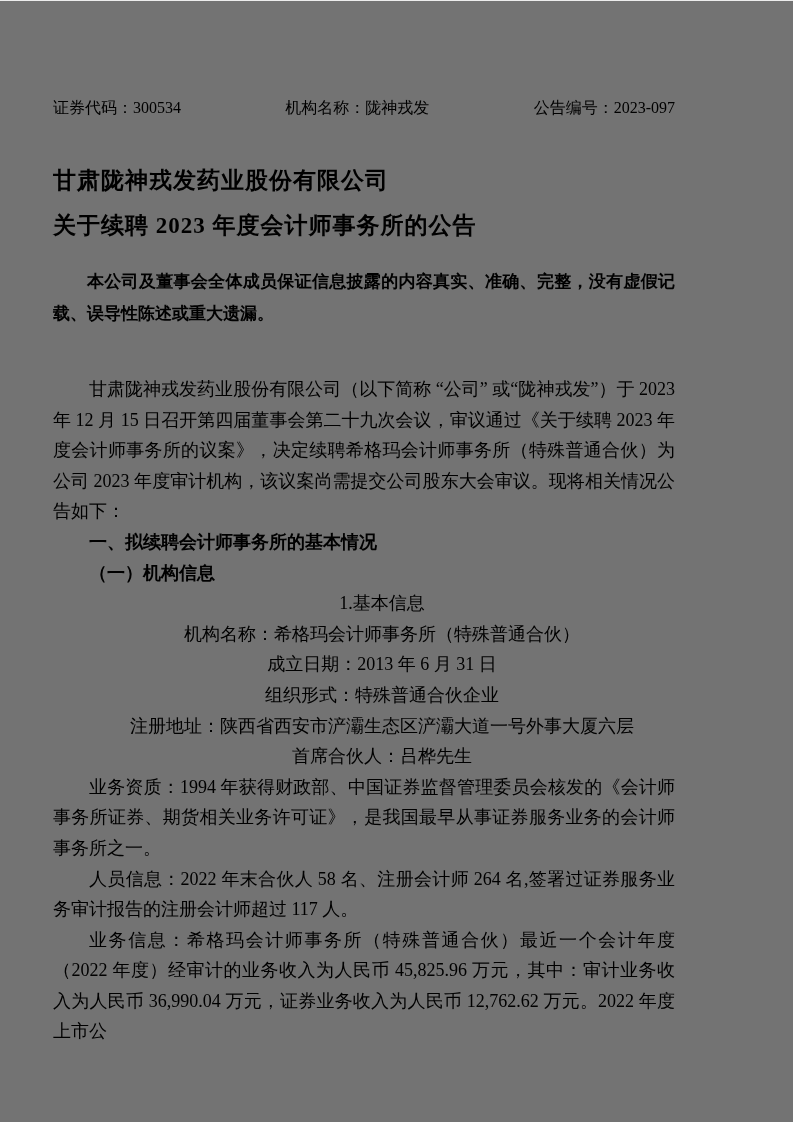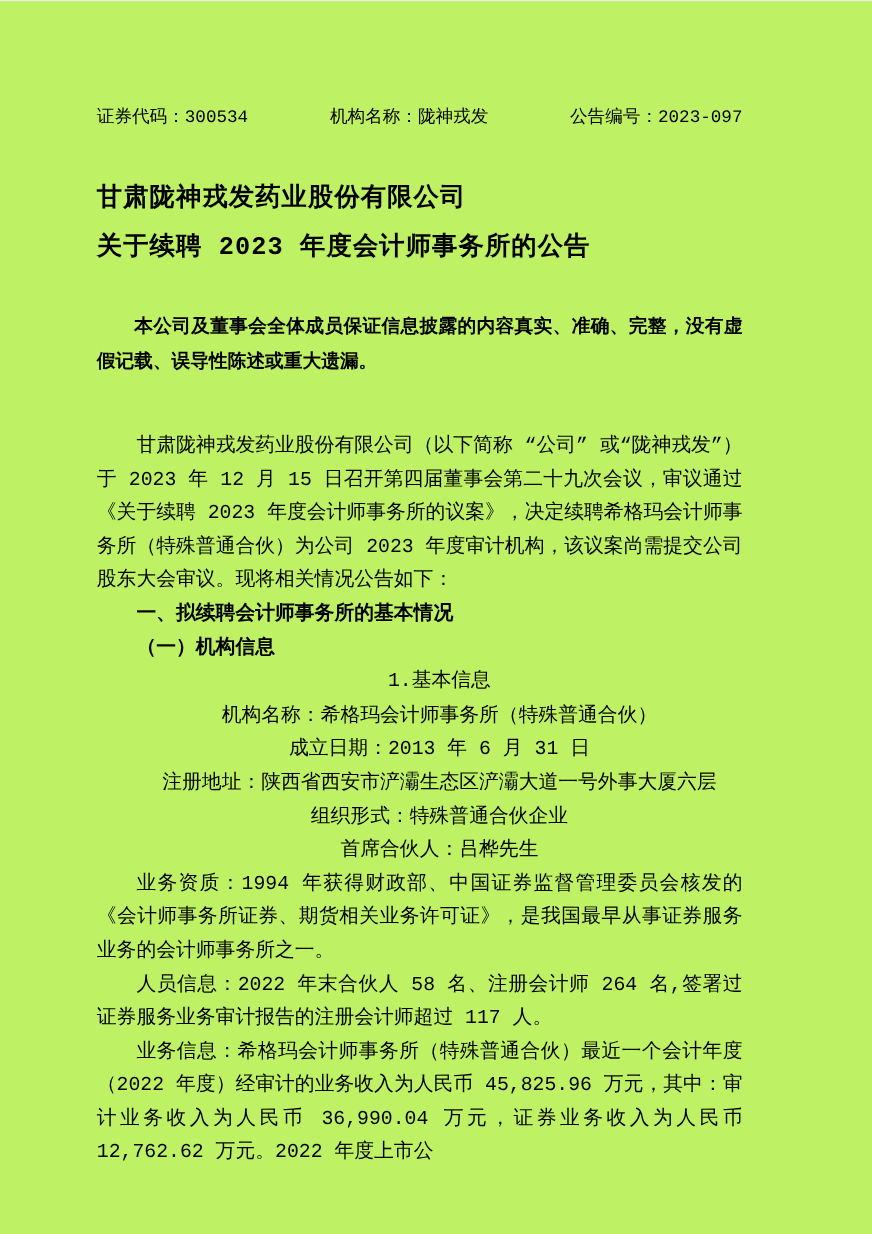--- a/index.html
+++ b/index.html
@@ -8,44 +8,43 @@
     background: #ffffff;
   }
   body {
     font-family: "Liberation Serif", "DejaVu Serif", serif;
     color: #000000;
     border-top: 1px solid #ececec;
   }
   .page {
     width: 793px;
     height: 1121px;
-    background: #bef264;
-    padding: 97px 118px 0 88px;
+    background: #737373;
+    padding: 97px 118px 0 53px;
     overflow: hidden;
-    font-family: Liberation Mono, monospace;
   }
   .header-row {
     display: flex;
     justify-content: space-between;
     align-items: baseline;
     font-size: 16px;
     line-height: 19px;
     white-space: nowrap;
   }
   .titles {
     margin-top: 41px;
   }
   .doc-title {
     font-size: 23px;
     font-weight: bold;
     line-height: 45px;
     letter-spacing: 1px;
   }
   .notice {
-    margin-top: 35px;
+    margin-top: 18px;
     font-size: 17px;
     font-weight: bold;
     line-height: 32px;
     text-indent: 2em;
     text-align: justify;
   }
   .body-block {
     margin-top: 44px;
   }
   .para {
@@ -81,21 +80,21 @@
 
   <p class="notice">本公司及董事会全体成员保证信息披露的内容真实、准确、完整，没有虚假记载、误导性陈述或重大遗漏。</p>
 
   <div class="body-block">
     <p class="para">甘肃陇神戎发药业股份有限公司（以下简称 “公司” 或“陇神戎发”）于 2023 年 12 月 15 日召开第四届董事会第二十九次会议，审议通过《关于续聘 2023 年度会计师事务所的议案》，决定续聘希格玛会计师事务所（特殊普通合伙）为公司 2023 年度审计机构，该议案尚需提交公司股东大会审议。现将相关情况公告如下：</p>
     <p class="para bold">一、拟续聘会计师事务所的基本情况</p>
     <p class="para bold">（一）机构信息</p>
     <p class="para nojust">1.基本信息</p>
     <p class="para nojust">机构名称：希格玛会计师事务所（特殊普通合伙）</p>
     <p class="para nojust">成立日期：2013 年 6 月 31 日</p>
+    <p class="para nojust">组织形式：特殊普通合伙企业</p>
     <p class="para nojust">注册地址：陕西省西安市浐灞生态区浐灞大道一号外事大厦六层</p>
-    <p class="para nojust">组织形式：特殊普通合伙企业</p>
     <p class="para nojust">首席合伙人：吕桦先生</p>
     <p class="para">业务资质：1994 年获得财政部、中国证券监督管理委员会核发的《会计师事务所证券、期货相关业务许可证》，是我国最早从事证券服务业务的会计师事务所之一。</p>
     <p class="para">人员信息：2022 年末合伙人 58 名、注册会计师 264 名,签署过证券服务业务审计报告的注册会计师超过 117 人。</p>
     <p class="para">业务信息：希格玛会计师事务所（特殊普通合伙）最近一个会计年度（2022 年度）经审计的业务收入为人民币 45,825.96 万元，其中：审计业务收入为人民币 36,990.04 万元，证券业务收入为人民币 12,762.62 万元。2022 年度上市公</p>
   </div>
 
 </div>
 
 </body></html>

